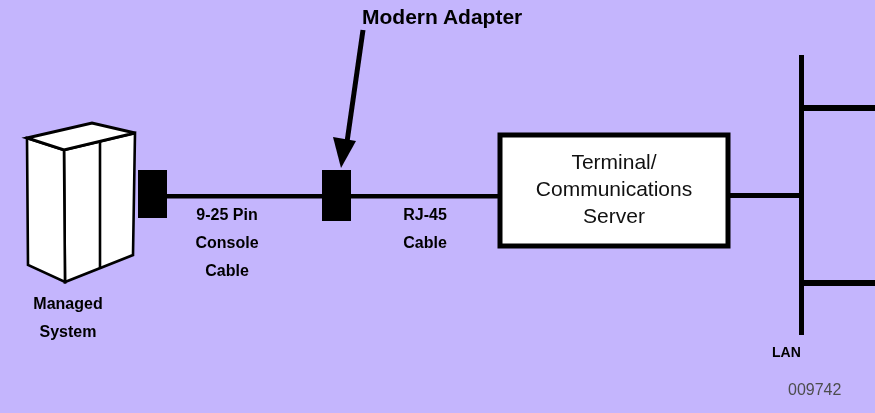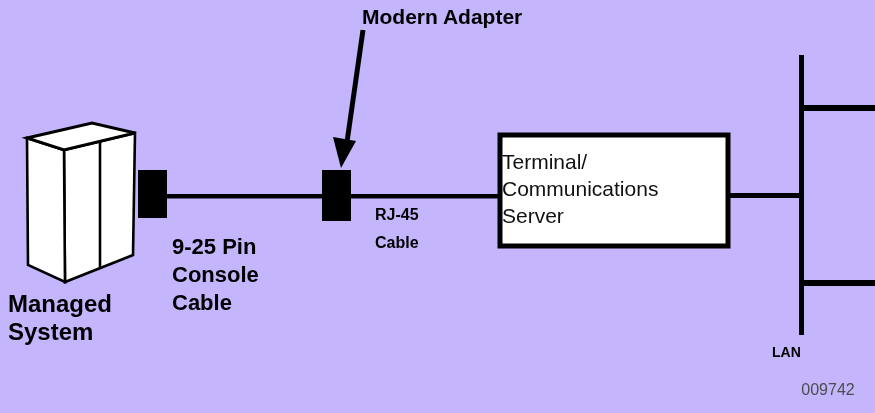--- a/index.html
+++ b/index.html
@@ -11,30 +11,30 @@
     font-family: "Liberation Sans", sans-serif;
     overflow: hidden;
   }
   .stage svg { position: absolute; left: 0; top: 0; }
   .lbl {
     position: absolute;
     color: #000000;
     font-weight: bold;
     white-space: pre-line;
   }
-  .lbl.center { }
+  .lbl.center { text-align: center; }
   .lbl.regular { font-weight: normal; }
   .modem-adapter-label { left: 362px; top: 4px;  font-size: 21px; line-height: 25px; }
-  .console-cable-label { left: 172px; top: 201px; width: 110px; font-size: 22px; line-height: 28px; margin-top: 32px; }
+  .console-cable-label { left: 172px; top: 201px; width: 110px; font-size: 16px; line-height: 28px; }
   .rj45-cable-label    { left: 375px; top: 201px; width: 100px; font-size: 16px; line-height: 28px; }
   .server-label        { left: 502px; top: 148px; width: 224px; font-size: 21px; line-height: 27px; color: #111111; }
-  .managed-system-label{ left: 8px;   top: 290px; width: 120px; font-size: 24px; line-height: 28px; }
+  .managed-system-label{ left: 8px;   top: 290px; width: 120px; font-size: 16px; line-height: 28px; }
   .lan-label           { left: 772px; top: 340px; font-size: 14px; line-height: 24px; }
   .figure-number       { left: 788px; top: 381px; width: 80px; font-size: 16px; font-weight: normal;
-                         color: #4d4d4d; text-align: center; }
+                         color: #4d4d4d; text-align: left; }
 </style>
 </head>
 <body>
 
 <div class="stage">
 
   <svg width="875" height="413" viewBox="0 0 875 413">
 
     <g>
       <polygon points="64,150 135,133 133,255 65,282" fill="#ffffff" stroke="#000000" stroke-width="2.6"></polygon>

